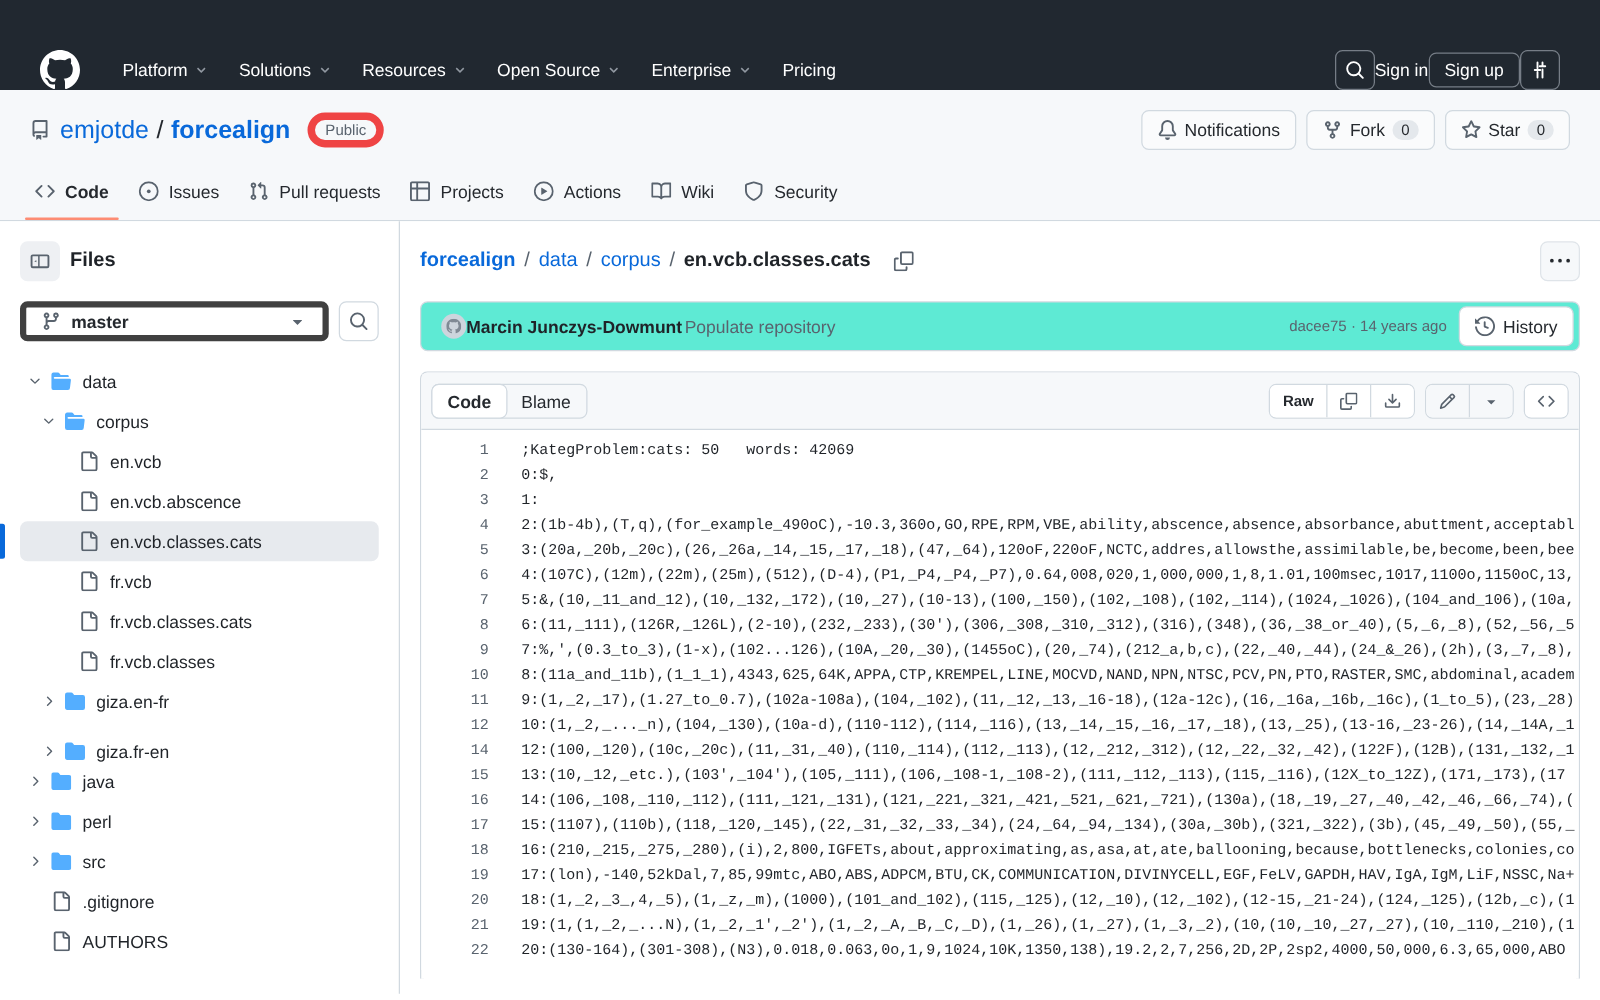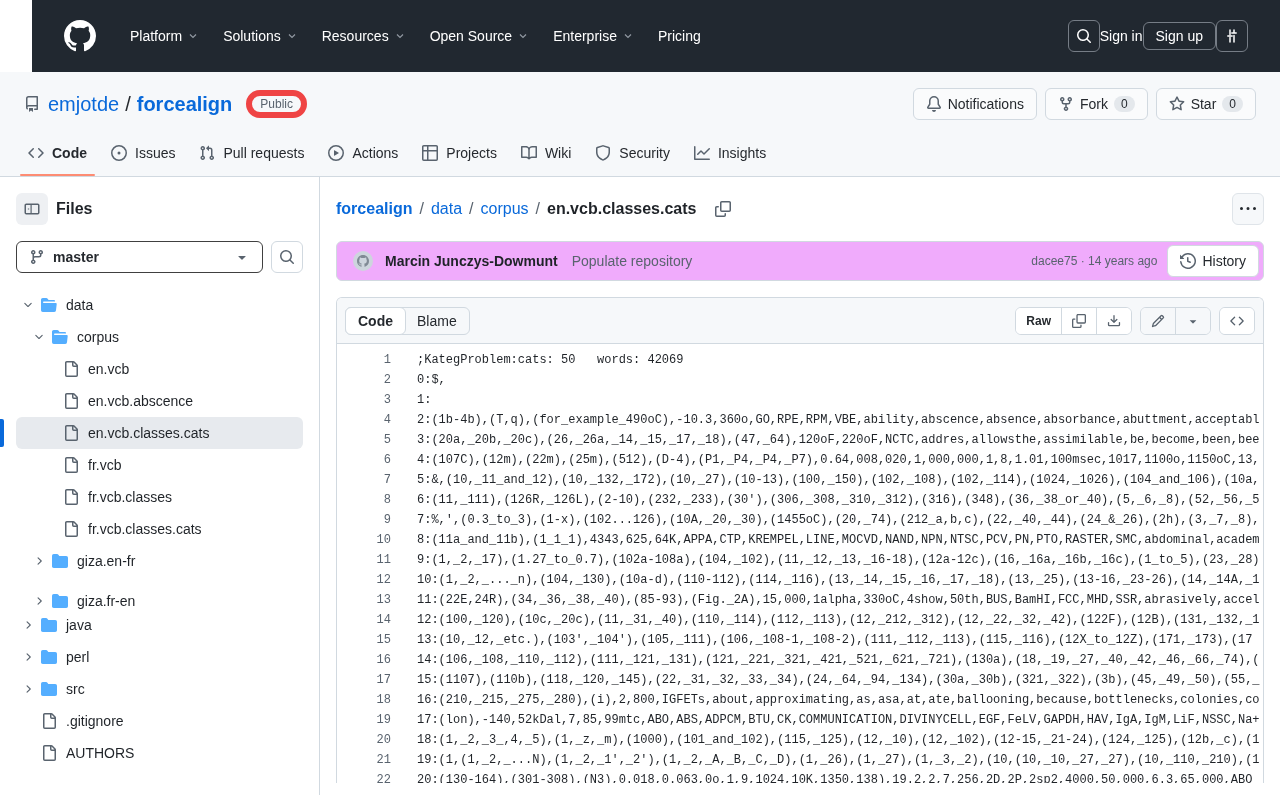--- a/index.html
+++ b/index.html
@@ -2,22 +2,22 @@
 <html><head>
 <meta charset="utf-8">
 <style>
   * { margin:0; padding:0; box-sizing:border-box; }
   html,body { width:1280px; height:800px; overflow:hidden; background:#fff;
     font-family:"Liberation Sans", sans-serif; color:#1f2328; }
   button { font-family:inherit; cursor:pointer; }
   svg { display:block; }
 
   
-  .gh-header { height:72px; background:#212830; display:flex; align-items:center;
-    padding:0 32px;margin-left:32px; }
+  .gh-header { height:72px; background:#212830; display:flex; align-items:flex-end;
+    padding:0 32px; }
   .gh-logo { width:32px; height:32px; fill:#fff; flex:none; }
   .gh-nav { display:flex; align-items:center; margin-left:24px; gap:4px; list-style:none; }
   .gh-nav-item { display:flex; align-items:center; gap:5px; color:#fff; font-size:14px;
     padding:8px 10px; background:none; border:0; }
   .gh-nav-item svg { fill:none; stroke:#9198a1; stroke-width:1.6; }
   .hdr-right { margin-left:auto; display:flex; align-items:center; }
   .hdr-iconbtn { width:32px; height:32px; border:1px solid #767d86; border-radius:6px;
     background:transparent; display:flex; align-items:center; justify-content:center; }
   .hdr-iconbtn svg { fill:#fff; }
   .hdr-iconbtn.sliders svg { fill:none; stroke:#fff; stroke-width:1.5; stroke-linecap:round; }
@@ -57,21 +57,21 @@
 
   .sidebar { width:320px; flex:none; border-right:1px solid #d1d9e0; padding:16px;
     overflow:hidden; background:#fff; }
   .files-head { display:flex; align-items:center; gap:8px; }
   .panel-btn { width:32px; height:32px; border:0; border-radius:6px; background:#eef0f3;
     display:flex; align-items:center; justify-content:center; }
   .panel-btn svg { stroke:#59636e; fill:#59636e; }
   .files-title { font-size:16px; font-weight:600; }
   .branch-row { display:flex; gap:8px; margin-top:16px; }
   .branch-btn { flex:1; display:flex; align-items:center; gap:8px; height:32px;
-    padding:0 12px; background:#fff; border:1px solid #404040; border-radius:6px;
+    padding:0 12px; background:#fff; border:5px solid #404040; border-radius:6px;
     font-size:14px; font-weight:600; color:#25292e; }
   .branch-btn svg { fill:#59636e; flex:none; }
   .branch-btn .caret { margin-left:auto; }
   .sb-search-btn { width:32px; height:32px; flex:none; background:#fff;
     border:1px solid #d1d9e0; border-radius:6px; display:flex; align-items:center;
     justify-content:center; }
   .sb-search-btn svg { fill:#59636e; }
   .goto-wrap { margin-top:8px; position:relative; }
   .goto-wrap svg { position:absolute; left:10px; top:8px; fill:#59636e; }
   .goto-input { width:100%; height:32px; border:1px solid #d1d9e0; border-radius:6px;
@@ -102,21 +102,21 @@
   .crumbs .sep { color:#59636e; }
   .crumbs .crumb-file { font-weight:600; color:#1f2328; }
   .copy-path-btn { background:none; border:0; margin-left:10px; padding:2px; }
   .copy-path-btn svg { fill:#59636e; }
   .kebab-btn { margin-left:auto; width:32px; height:32px; border:1px solid #dfe4e9;
     background:#f6f8fa; border-radius:6px; display:flex; align-items:center;
     justify-content:center; }
   .kebab-btn svg { fill:#25292e; }
 
   .commit-box { margin-top:16px; height:40px; border:1px solid #d1d9e0; border-radius:6px;
-    background:#f0abfc; display:flex; align-items:center; padding:0 4px 0 16px; gap:12px;justify-content:center; }
+    background:#5eead4; display:flex; align-items:center; padding:0 4px 0 16px; gap:0;justify-content:center; }
   .avatar { width:20px; height:20px; border-radius:50%; background:#cdd5dd; flex:none;
     display:flex; align-items:center; justify-content:center; }
   .avatar svg { fill:#808a95; }
   .commit-author { font-size:14px; font-weight:600; }
   .commit-msg { font-size:14px; color:#59636e; margin-left:2px; }
   .commit-meta { margin-left:auto; display:flex; align-items:center; gap:10px; }
   .commit-sha-age { font-size:12px; color:#59636e; }
   .history-btn { display:flex; align-items:center; gap:6px; height:32px; padding:0 12px;
     background:#fff; border:1px solid #d1d9e0; border-radius:6px; font-size:14px;
     color:#25292e; font-weight:500; }
@@ -274,55 +274,47 @@
         <button class="tab">
           <svg width="16" height="16" viewBox="0 0 16 16">
             <path d="M1.5 3.25a2.25 2.25 0 1 1 3 2.122v5.256a2.251 2.251 0 1 1-1.5 0V5.372A2.25 2.25 0 0 1 1.5 3.25Zm5.677-.177L9.573.677A.25.25 0 0 1 10 .854V2.5h1A2.5 2.5 0 0 1 13.5 5v5.628a2.251 2.251 0 1 1-1.5 0V5a1 1 0 0 0-1-1h-1v1.646a.25.25 0 0 1-.427.177L7.177 3.427a.25.25 0 0 1 0-.354ZM3.75 2.5a.75.75 0 1 0 0 1.5.75.75 0 0 0 0-1.5Zm0 9.5a.75.75 0 1 0 0 1.5.75.75 0 0 0 0-1.5Zm8.25.75a.75.75 0 1 0 1.5 0 .75.75 0 0 0-1.5 0Z"></path>
           </svg>
           <span class="tab-label">Pull requests</span>
         </button>
       </li>
       <li>
         <button class="tab">
           <svg width="16" height="16" viewBox="0 0 16 16">
+            <path d="M0 1.75C0 .784.784 0 1.75 0h12.5C15.216 0 16 .784 16 1.75v12.5A1.75 1.75 0 0 1 14.25 16H1.75A1.75 1.75 0 0 1 0 14.25ZM6.5 6.5v8h7.75a.25.25 0 0 0 .25-.25V6.5Zm8-1.5V1.75a.25.25 0 0 0-.25-.25H6.5V5Zm-9.5 0V1.5H1.75a.25.25 0 0 0-.25.25V5Zm-3.5 1.5v7.75c0 .138.112.25.25.25H5v-8Z"></path>
+          </svg>
+          <span class="tab-label">Projects</span>
+        </button>
+      </li>
+      <li>
+        <button class="tab">
+          <svg width="16" height="16" viewBox="0 0 16 16">
             <path d="M8 0a8 8 0 1 1 0 16A8 8 0 0 1 8 0ZM1.5 8a6.5 6.5 0 1 0 13 0 6.5 6.5 0 0 0-13 0Zm4.879-2.773 4.264 2.559a.25.25 0 0 1 0 .428l-4.264 2.559A.25.25 0 0 1 6 10.559V5.442a.25.25 0 0 1 .379-.215Z"></path>
           </svg>
           <span class="tab-label">Actions</span>
         </button>
       </li>
       <li>
         <button class="tab">
           <svg width="16" height="16" viewBox="0 0 16 16">
-            <path d="M0 1.75C0 .784.784 0 1.75 0h12.5C15.216 0 16 .784 16 1.75v12.5A1.75 1.75 0 0 1 14.25 16H1.75A1.75 1.75 0 0 1 0 14.25ZM6.5 6.5v8h7.75a.25.25 0 0 0 .25-.25V6.5Zm8-1.5V1.75a.25.25 0 0 0-.25-.25H6.5V5Zm-9.5 0V1.5H1.75a.25.25 0 0 0-.25.25V5Zm-3.5 1.5v7.75c0 .138.112.25.25.25H5v-8Z"></path>
-          </svg>
-          <span class="tab-label">Projects</span>
+            <path d="M0 1.75A.75.75 0 0 1 .75 1h4.253c1.227 0 2.317.59 3 1.501A3.743 3.743 0 0 1 11.006 1h4.245a.75.75 0 0 1 .75.75v10.5a.75.75 0 0 1-.75.75h-4.507a2.25 2.25 0 0 0-1.591.659l-.622.621a.75.75 0 0 1-1.06 0l-.622-.621A2.25 2.25 0 0 0 5.258 13H.75a.75.75 0 0 1-.75-.75Zm7.251 10.324.004-5.073-.002-2.253A2.25 2.25 0 0 0 5.003 2.5H1.5v9h3.757a3.75 3.75 0 0 1 1.994.574ZM8.755 4.75l-.004 7.322a3.752 3.752 0 0 1 1.992-.572H14.5v-9h-3.495a2.25 2.25 0 0 0-2.25 2.25Z"></path>
+          </svg>
+          <span class="tab-label">Wiki</span>
         </button>
       </li>
       <li>
         <button class="tab">
           <svg width="16" height="16" viewBox="0 0 16 16">
-            <path d="M0 1.75A.75.75 0 0 1 .75 1h4.253c1.227 0 2.317.59 3 1.501A3.743 3.743 0 0 1 11.006 1h4.245a.75.75 0 0 1 .75.75v10.5a.75.75 0 0 1-.75.75h-4.507a2.25 2.25 0 0 0-1.591.659l-.622.621a.75.75 0 0 1-1.06 0l-.622-.621A2.25 2.25 0 0 0 5.258 13H.75a.75.75 0 0 1-.75-.75Zm7.251 10.324.004-5.073-.002-2.253A2.25 2.25 0 0 0 5.003 2.5H1.5v9h3.757a3.75 3.75 0 0 1 1.994.574ZM8.755 4.75l-.004 7.322a3.752 3.752 0 0 1 1.992-.572H14.5v-9h-3.495a2.25 2.25 0 0 0-2.25 2.25Z"></path>
-          </svg>
-          <span class="tab-label">Wiki</span>
-        </button>
-      </li>
-      <li>
-        <button class="tab">
-          <svg width="16" height="16" viewBox="0 0 16 16">
             <path d="M7.467.133a1.748 1.748 0 0 1 1.066 0l5.25 1.68A1.75 1.75 0 0 1 15 3.48V7c0 1.566-.32 3.182-1.303 4.682-.983 1.498-2.585 2.813-5.032 3.855a1.697 1.697 0 0 1-1.33 0c-2.447-1.042-4.049-2.357-5.032-3.855C1.32 10.182 1 8.566 1 7V3.48a1.75 1.75 0 0 1 1.217-1.667Zm.61 1.429a.25.25 0 0 0-.153 0l-5.25 1.68a.25.25 0 0 0-.174.238V7c0 1.358.275 2.666 1.057 3.86.784 1.194 2.121 2.34 4.366 3.297a.196.196 0 0 0 .154 0c2.245-.956 3.582-2.104 4.366-3.298C13.225 9.666 13.5 8.36 13.5 7V3.48a.251.251 0 0 0-.174-.237l-5.25-1.68Z"></path>
           </svg>
           <span class="tab-label">Security</span>
-        </button>
-      </li>
-      <li>
-        <button class="tab">
-          <svg width="16" height="16" viewBox="0 0 16 16">
-            <path d="M1.5 1.75V13.5h13.75a.75.75 0 0 1 0 1.5H.75a.75.75 0 0 1-.75-.75V1.75a.75.75 0 0 1 1.5 0Zm14.28 2.53-5.25 5.25a.75.75 0 0 1-1.06 0L7 7.06 4.28 9.78a.751.751 0 0 1-1.042-.018.751.751 0 0 1-.018-1.042l3.25-3.25a.75.75 0 0 1 1.06 0L10 7.94l4.72-4.72a.751.751 0 0 1 1.042.018.751.751 0 0 1 .018 1.042Z"></path>
-          </svg>
-          <span class="tab-label">Insights</span>
         </button>
       </li>
     </ul>
 </div>
 
 <div class="page-body">
 
   <aside class="sidebar">
     <div class="files-head">
       <button class="panel-btn">
@@ -412,30 +404,30 @@
           </span>
           <span class="t-label">fr.vcb</span>
         </button>
         <button class="tree-row" style="padding-left: 26px;">
           <span class="spacer"></span>
           <span class="t-icon">
             <svg width="16" height="16" viewBox="0 0 16 16" fill="#59636e">
               <path d="M2 1.75C2 .784 2.784 0 3.75 0h6.586c.464 0 .909.184 1.237.513l2.914 2.914c.329.328.513.773.513 1.237v9.586A1.75 1.75 0 0 1 13.25 16h-9.5A1.75 1.75 0 0 1 2 14.25Zm1.75-.25a.25.25 0 0 0-.25.25v12.5c0 .138.112.25.25.25h9.5a.25.25 0 0 0 .25-.25V6h-2.75A1.75 1.75 0 0 1 9 4.25V1.5Zm6.75.062V4.25c0 .138.112.25.25.25h2.688l-.011-.013-2.914-2.914-.013-.011Z"></path>
             </svg>
           </span>
+          <span class="t-label">fr.vcb.classes.cats</span>
+        </button>
+        <button class="tree-row" style="padding-left: 26px;">
+          <span class="spacer"></span>
+          <span class="t-icon">
+            <svg width="16" height="16" viewBox="0 0 16 16" fill="#59636e">
+              <path d="M2 1.75C2 .784 2.784 0 3.75 0h6.586c.464 0 .909.184 1.237.513l2.914 2.914c.329.328.513.773.513 1.237v9.586A1.75 1.75 0 0 1 13.25 16h-9.5A1.75 1.75 0 0 1 2 14.25Zm1.75-.25a.25.25 0 0 0-.25.25v12.5c0 .138.112.25.25.25h9.5a.25.25 0 0 0 .25-.25V6h-2.75A1.75 1.75 0 0 1 9 4.25V1.5Zm6.75.062V4.25c0 .138.112.25.25.25h2.688l-.011-.013-2.914-2.914-.013-.011Z"></path>
+            </svg>
+          </span>
           <span class="t-label">fr.vcb.classes</span>
-        </button>
-        <button class="tree-row" style="padding-left: 26px;">
-          <span class="spacer"></span>
-          <span class="t-icon">
-            <svg width="16" height="16" viewBox="0 0 16 16" fill="#59636e">
-              <path d="M2 1.75C2 .784 2.784 0 3.75 0h6.586c.464 0 .909.184 1.237.513l2.914 2.914c.329.328.513.773.513 1.237v9.586A1.75 1.75 0 0 1 13.25 16h-9.5A1.75 1.75 0 0 1 2 14.25Zm1.75-.25a.25.25 0 0 0-.25.25v12.5c0 .138.112.25.25.25h9.5a.25.25 0 0 0 .25-.25V6h-2.75A1.75 1.75 0 0 1 9 4.25V1.5Zm6.75.062V4.25c0 .138.112.25.25.25h2.688l-.011-.013-2.914-2.914-.013-.011Z"></path>
-            </svg>
-          </span>
-          <span class="t-label">fr.vcb.classes.cats</span>
         </button>
         <button class="tree-row" style="padding-left: 15px;">
           <span class="chev">
             <svg width="12" height="12" viewBox="0 0 16 16">
               <path d="M6.22 3.22a.75.75 0 0 1 1.06 0l4.25 4.25a.75.75 0 0 1 0 1.06l-4.25 4.25a.749.749 0 0 1-1.275-.326.749.749 0 0 1 .215-.734L9.94 8 6.22 4.28a.75.75 0 0 1 0-1.06Z"></path>
             </svg>
           </span>
           <span class="t-icon">
             <svg width="16" height="16" viewBox="0 0 16 16" fill="#54aeff">
               <path d="M1.75 1A1.75 1.75 0 0 0 0 2.75v10.5C0 14.216.784 15 1.75 15h12.5A1.75 1.75 0 0 0 16 13.25v-8.5A1.75 1.75 0 0 0 14.25 3H7.5a.25.25 0 0 1-.2-.1l-.9-1.2C6.07 1.26 5.55 1 5 1Z"></path>
@@ -642,24 +634,20 @@
           </div>
           <div class="cl">
             <span class="ln">11</span>
             <span class="ct">9:(1,_2,_17),(1.27_to_0.7),(102a-108a),(104,_102),(11,_12,_13,_16-18),(12a-12c),(16,_16a,_16b,_16c),(1_to_5),(23,_28)</span>
           </div>
           <div class="cl">
             <span class="ln">12</span>
             <span class="ct">10:(1,_2,_..._n),(104,_130),(10a-d),(110-112),(114,_116),(13,_14,_15,_16,_17,_18),(13,_25),(13-16,_23-26),(14,_14A,_1</span>
           </div>
           <div class="cl">
-            <span class="ln">13</span>
-            <span class="ct">11:(22E,24R),(34,_36,_38,_40),(85-93),(Fig._2A),15,000,1alpha,330oC,4show,50th,BUS,BamHI,FCC,MHD,SSR,abrasively,accel</span>
-          </div>
-          <div class="cl">
             <span class="ln">14</span>
             <span class="ct">12:(100,_120),(10c,_20c),(11,_31,_40),(110,_114),(112,_113),(12,_212,_312),(12,_22,_32,_42),(122F),(12B),(131,_132,_1</span>
           </div>
           <div class="cl">
             <span class="ln">15</span>
             <span class="ct">13:(10,_12,_etc.),(103',_104'),(105,_111),(106,_108-1,_108-2),(111,_112,_113),(115,_116),(12X_to_12Z),(171,_173),(17</span>
           </div>
           <div class="cl">
             <span class="ln">16</span>
             <span class="ct">14:(106,_108,_110,_112),(111,_121,_131),(121,_221,_321,_421,_521,_621,_721),(130a),(18,_19,_27,_40,_42,_46,_66,_74),(</span>

